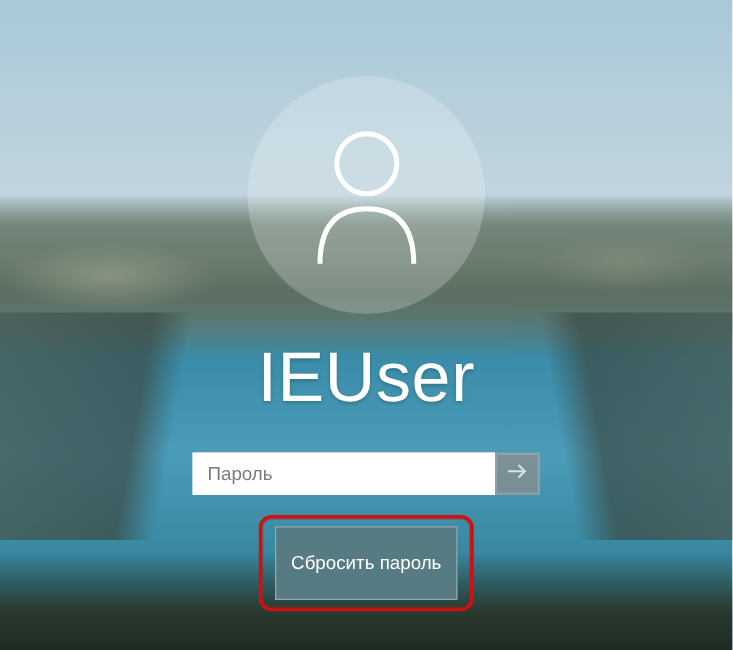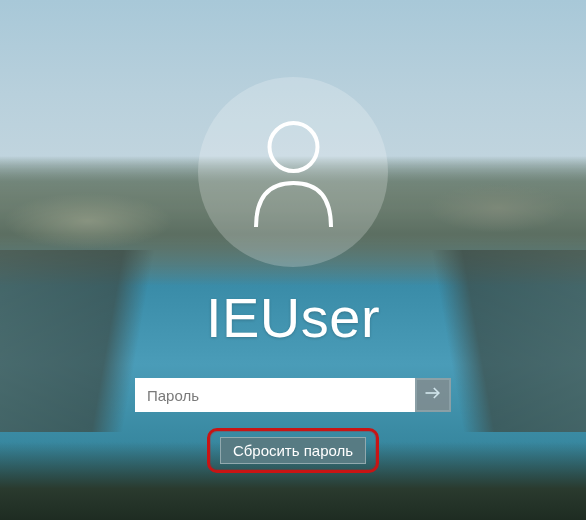--- a/index.html
+++ b/index.html
@@ -86,21 +86,21 @@
       letter-spacing: 0.5px;
       margin-bottom: 28px;
       text-shadow: 0 1px 3px rgba(0,0,0,0.2);
     }
     .password-row {
       display: flex;
       align-items: stretch;
       margin-bottom: 16px;
     }
     .password-input {
-      width: 280px;
+      width: 242px;
       height: 34px;
       border: 2px solid rgba(255,255,255,0.6);
       border-right: none;
       background: #ffffff;
       padding: 0 10px;
       font-size: 15px;
       font-family: 'Segoe UI', sans-serif;
       color: #333;
       outline: none;
     }
@@ -128,21 +128,21 @@
       padding: 6px 10px;
       border: 3px solid #c81414;
       border-radius: 10px;
       box-shadow: 0 0 0 1px rgba(200,20,20,0.25) inset;
     }
     .reset-link {
       background: #577b83;
       color: #ffffff;
       font-size: 15px;
       font-family: 'Segoe UI', sans-serif;
-      padding: 4px 12px;
+      padding: 20px 12px;
       border: 1px solid rgba(255,255,255,0.35);
       cursor: pointer;
       display: inline-block;
     }
   </style>
 </head>
 <body>
 
 <div class="background"></div>
 <div class="terrain"></div>

